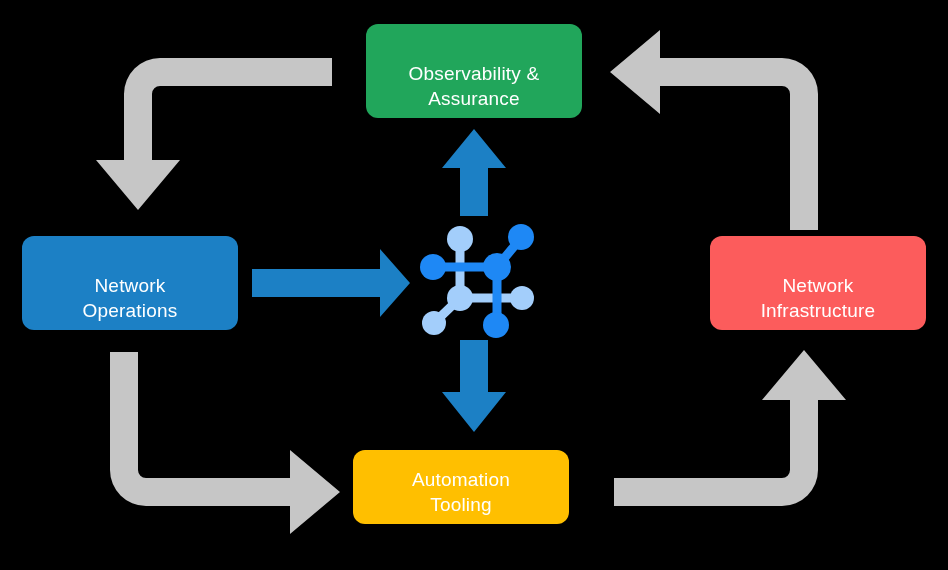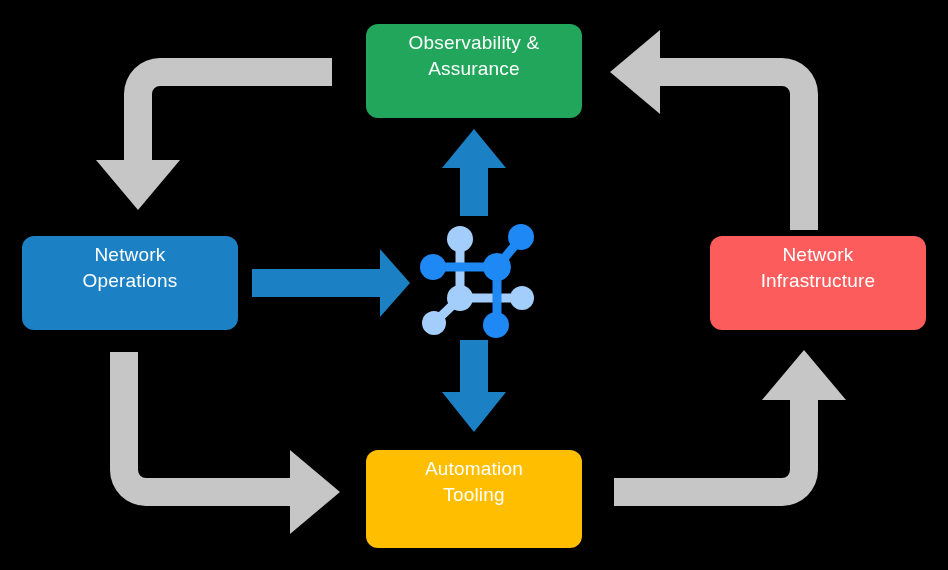--- a/index.html
+++ b/index.html
@@ -17,21 +17,21 @@
     width: 948px;
     height: 570px;
     background: #000000;
     font-family: "Liberation Sans", sans-serif;
   }
 
   
   .node-box {
     position: absolute;
     display: flex;
-    align-items: flex-start;
+    align-items: flex-end;
     justify-content: center;
     text-align: center;
     border-radius: 12px;
     color: #ffffff;
     font-size: 19px;
     font-weight: 400;
     line-height: 1.35;
     letter-spacing: 0.2px;
     padding: 6px 10px;
     white-space: pre-line;
@@ -43,22 +43,22 @@
   }
   #box-network-operations {
     left: 22px;   top: 236px;
     width: 216px; height: 94px;
   }
   #box-network-infrastructure {
     left: 710px;  top: 236px;
     width: 216px; height: 94px;
   }
   #box-automation-tooling {
-    left: 366px;  top: 450px;
-    width: 216px; height: 98px;
+    left: 353px;  top: 450px;
+    width: 216px; height: 74px;
   }
 
   
   #art {
     position: absolute;
     left: 0; top: 0;
     width: 948px;
     height: 570px;
     pointer-events: none;
   }

